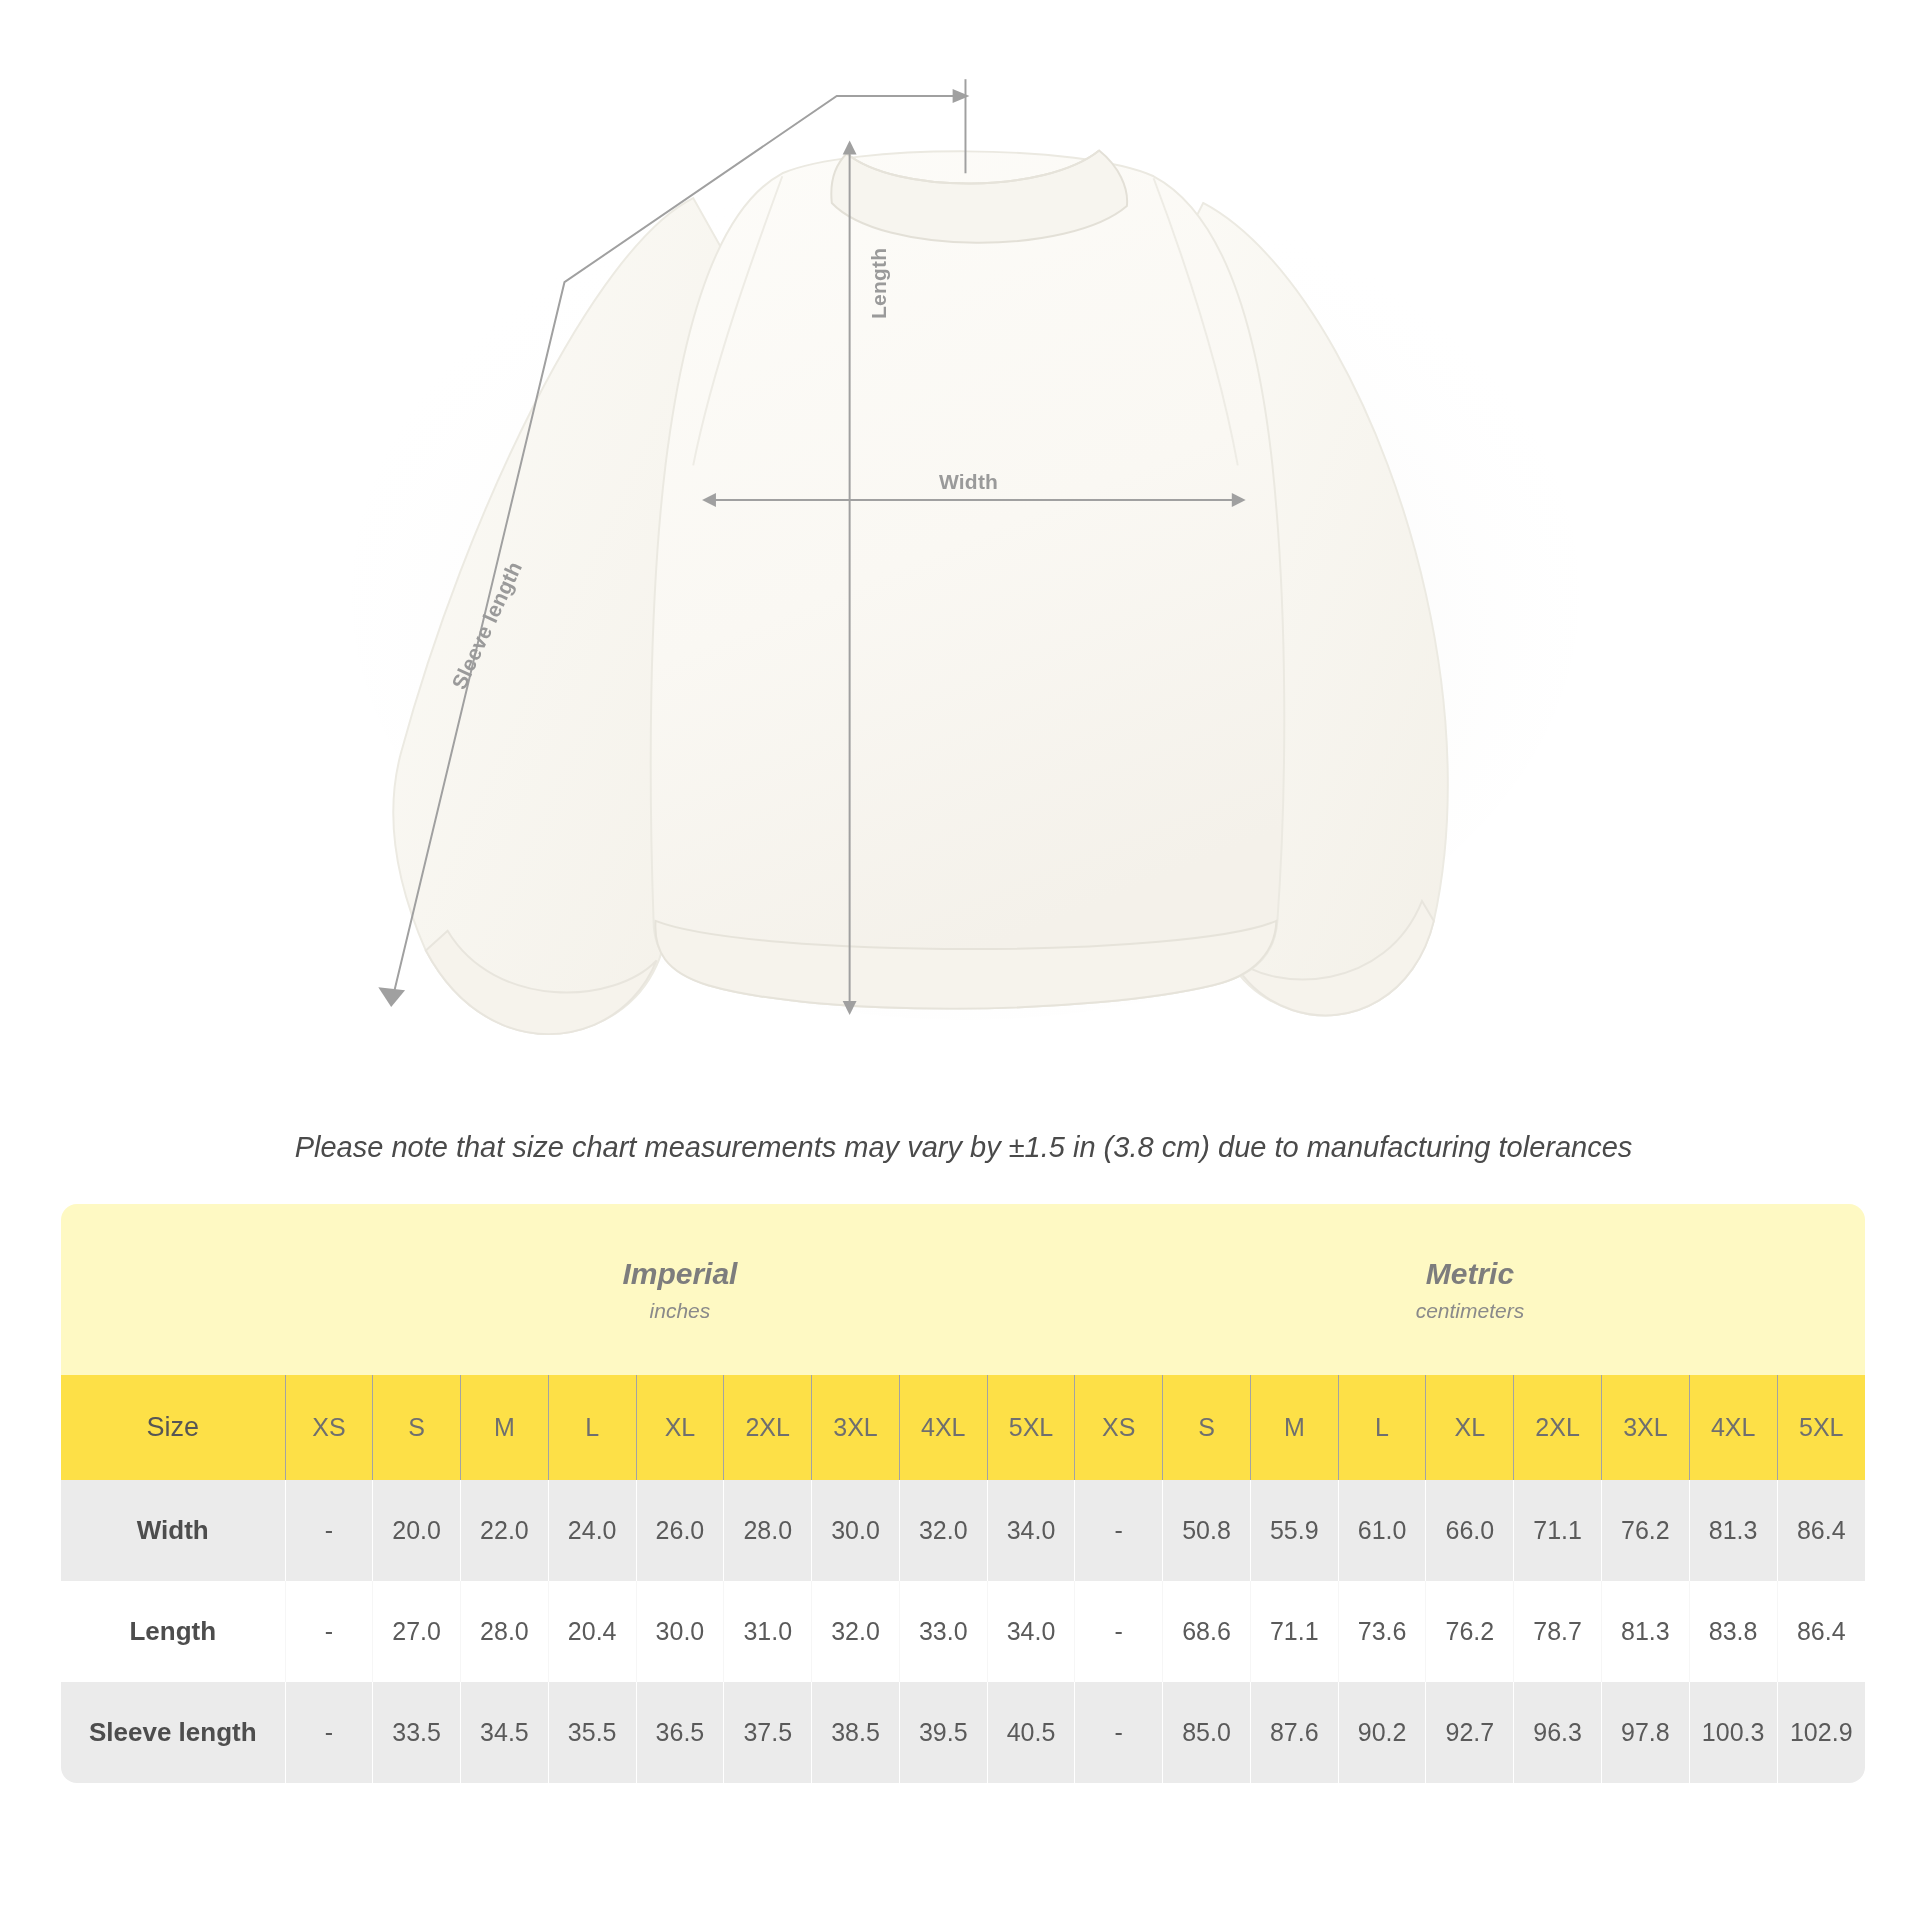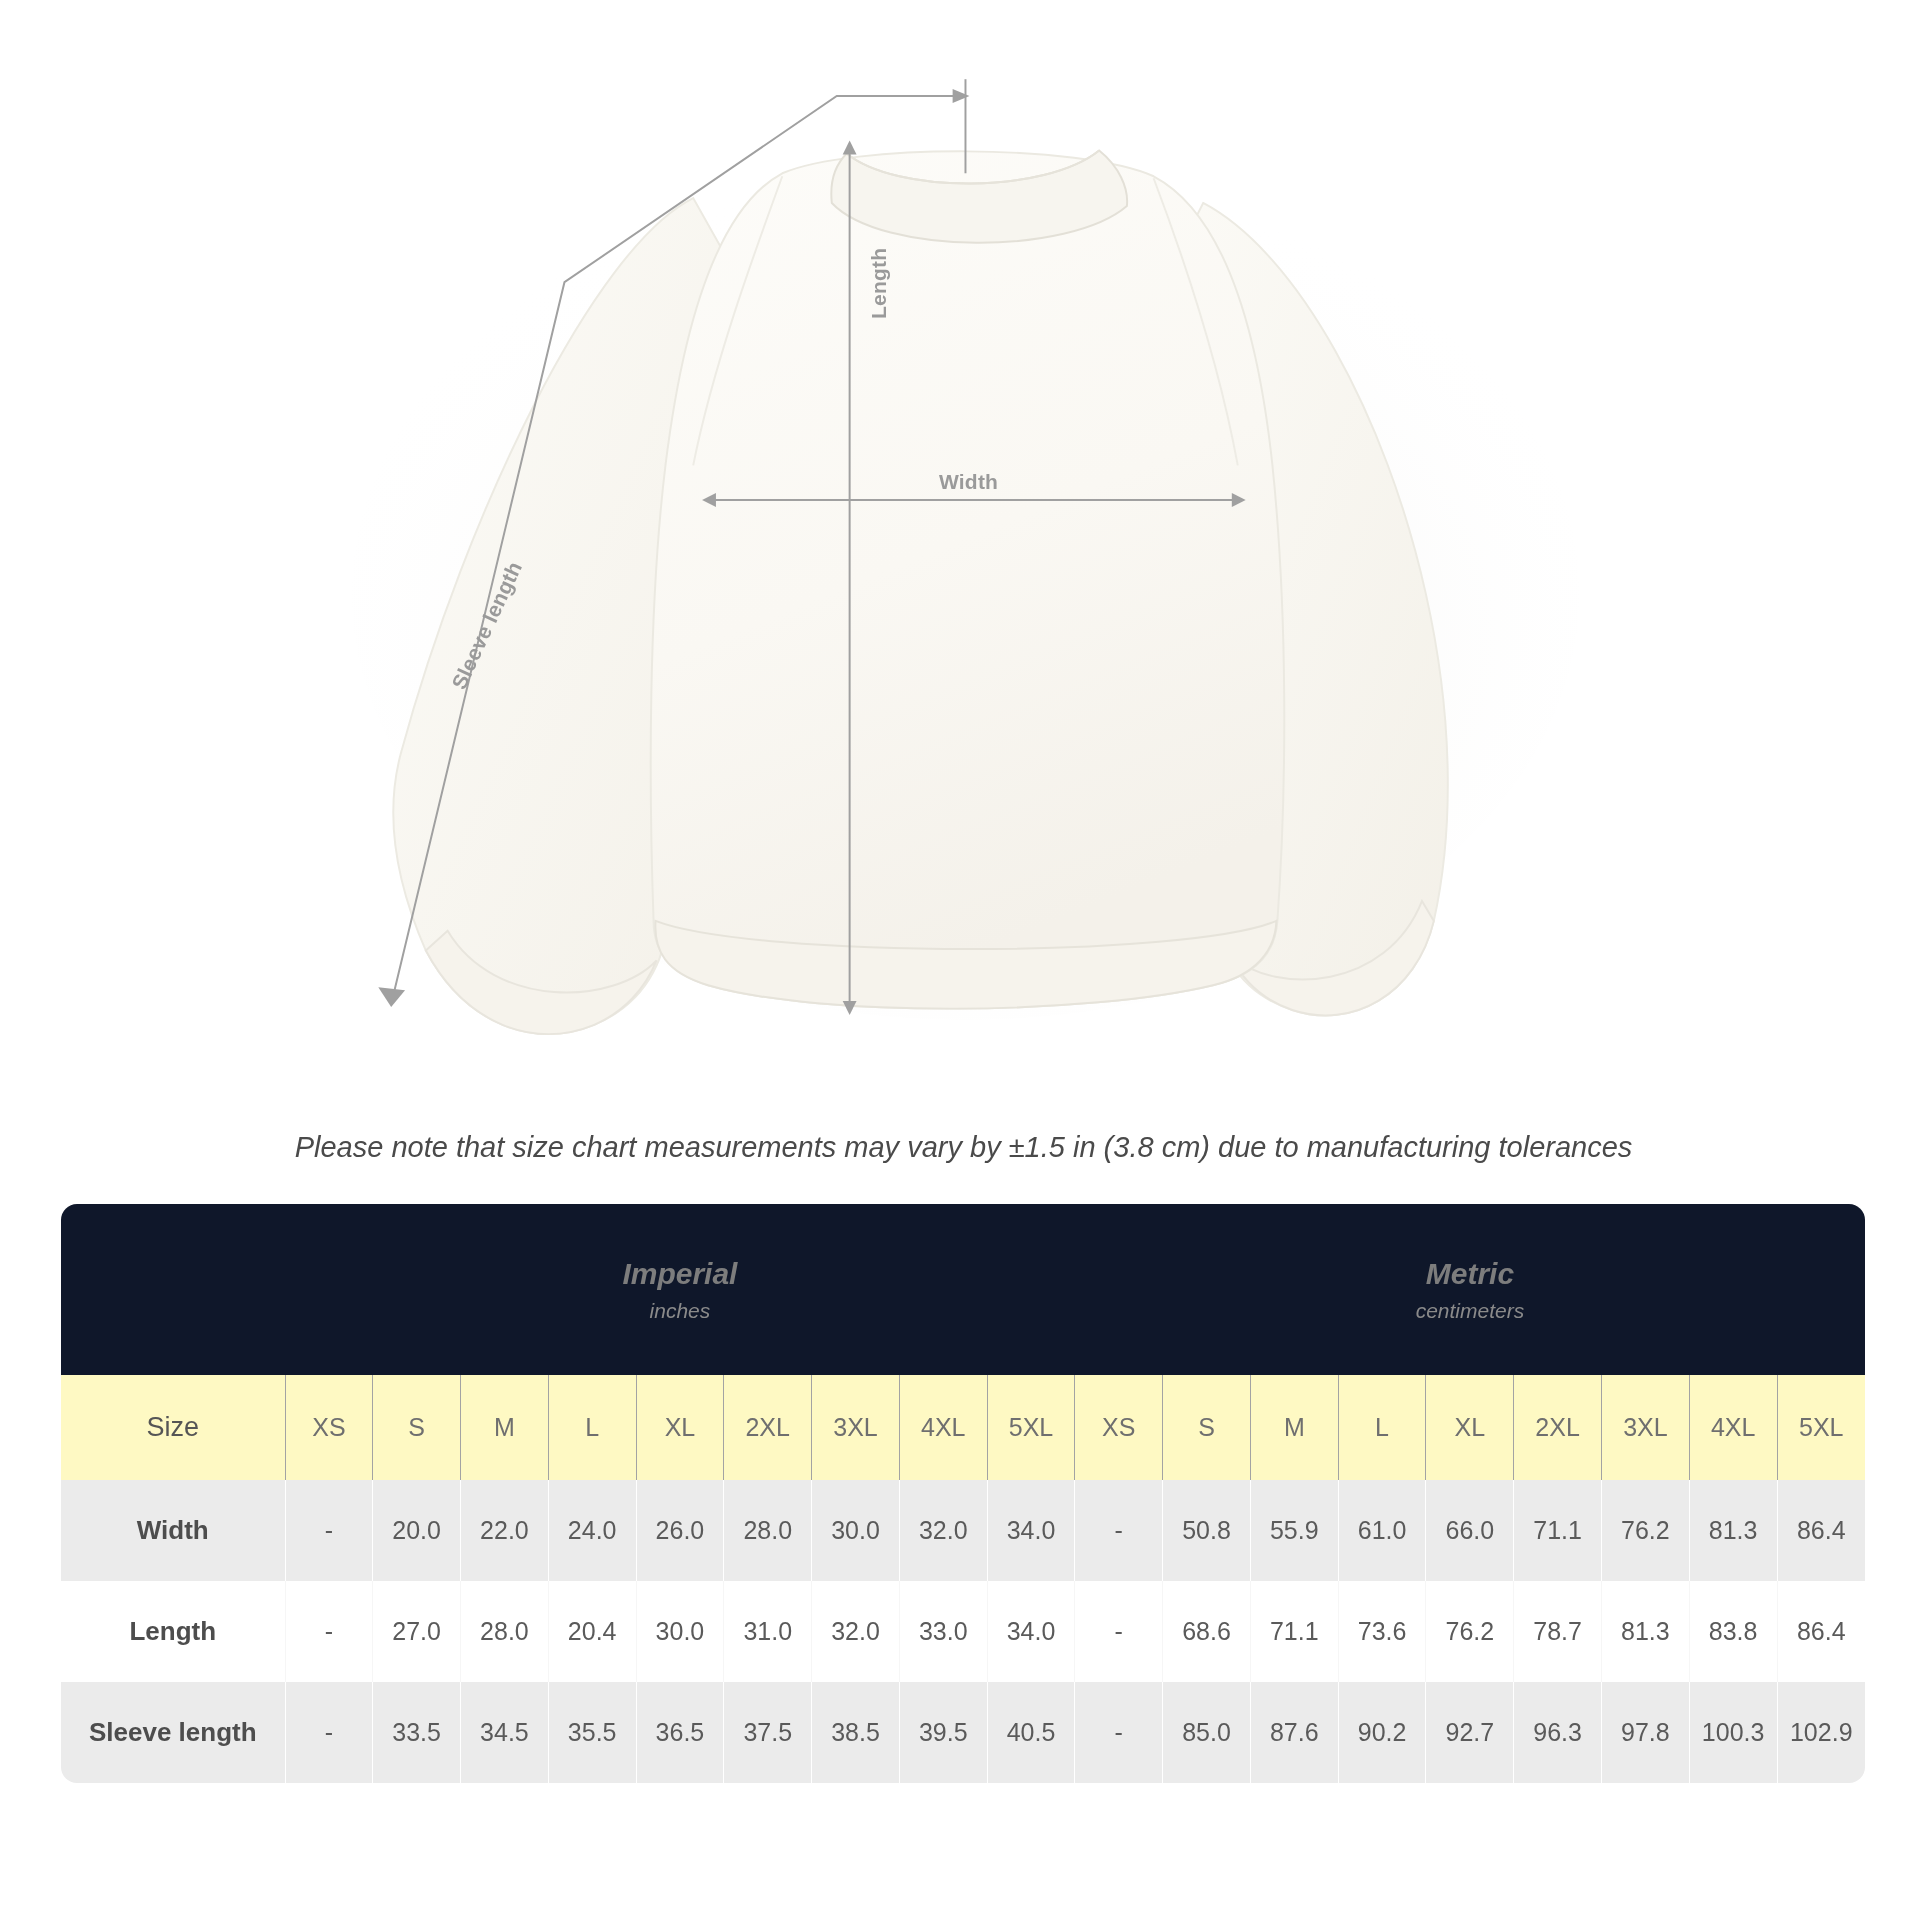--- a/index.html
+++ b/index.html
@@ -86,21 +86,21 @@
     table-layout: fixed;
   }
   table.size-table td, table.size-table th {
     text-align: center;
     vertical-align: middle;
     font-weight: normal;
   }
 
   
   .unit-row td {
-    background: #0f172a;
+    background: #fef9c3;
     height: 171px;
     padding: 0;
   }
   .unit-row td:first-child {
     border-top-left-radius: 16px;
   }
   .unit-row td:last-child {
     border-top-right-radius: 16px;
   }
   .unit-name {
@@ -111,21 +111,21 @@
   }
   .unit-sub {
     font-size: 21px;
     font-style: italic;
     color: #8a8a8a;
     margin-top: 8px;
   }
 
   
   .size-row td {
-    background: #fef9c3;
+    background: #fde047;
     height: 103px;
     font-size: 25px;
     color: #6f6f6f;
     font-weight: bold;
   }
   .size-row td.rowhead {
     font-size: 27px;
     color: #555;
   }
 

